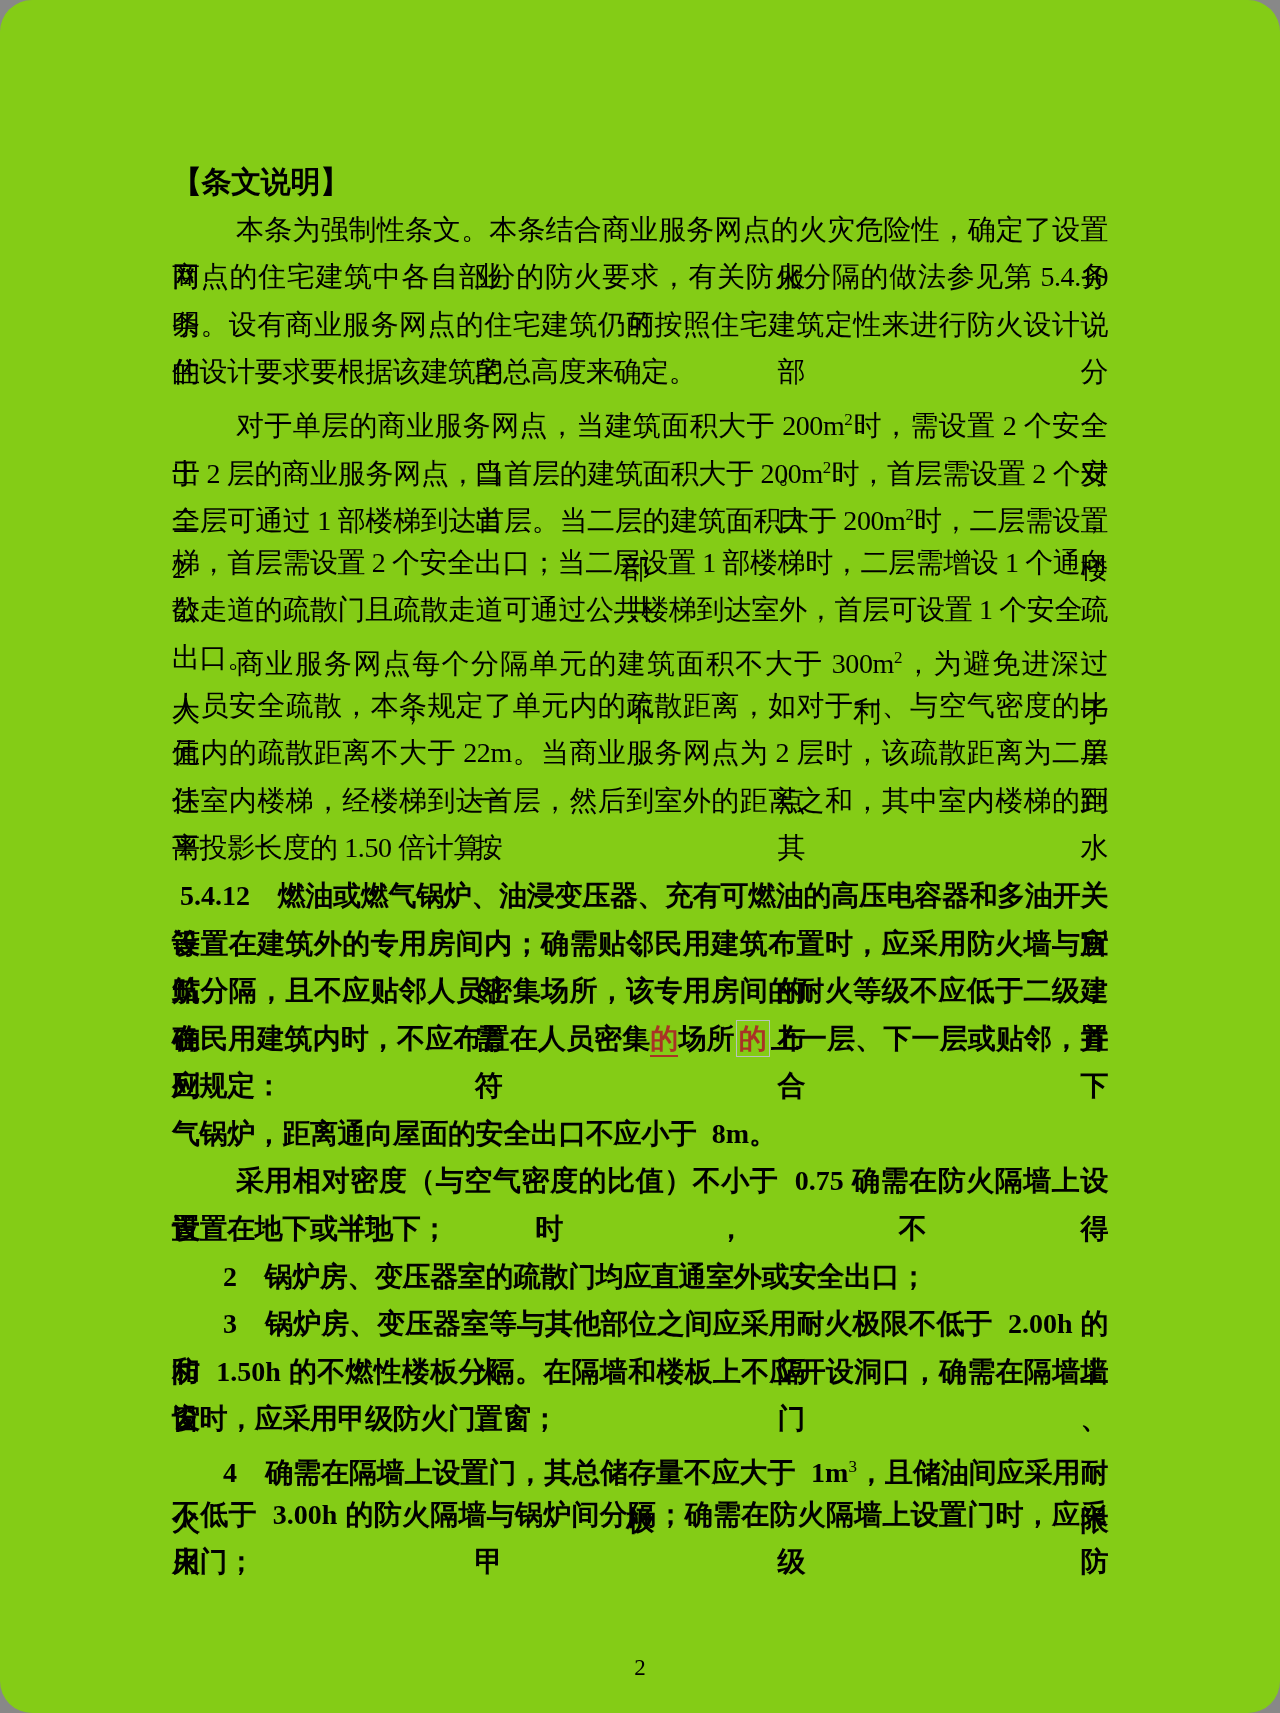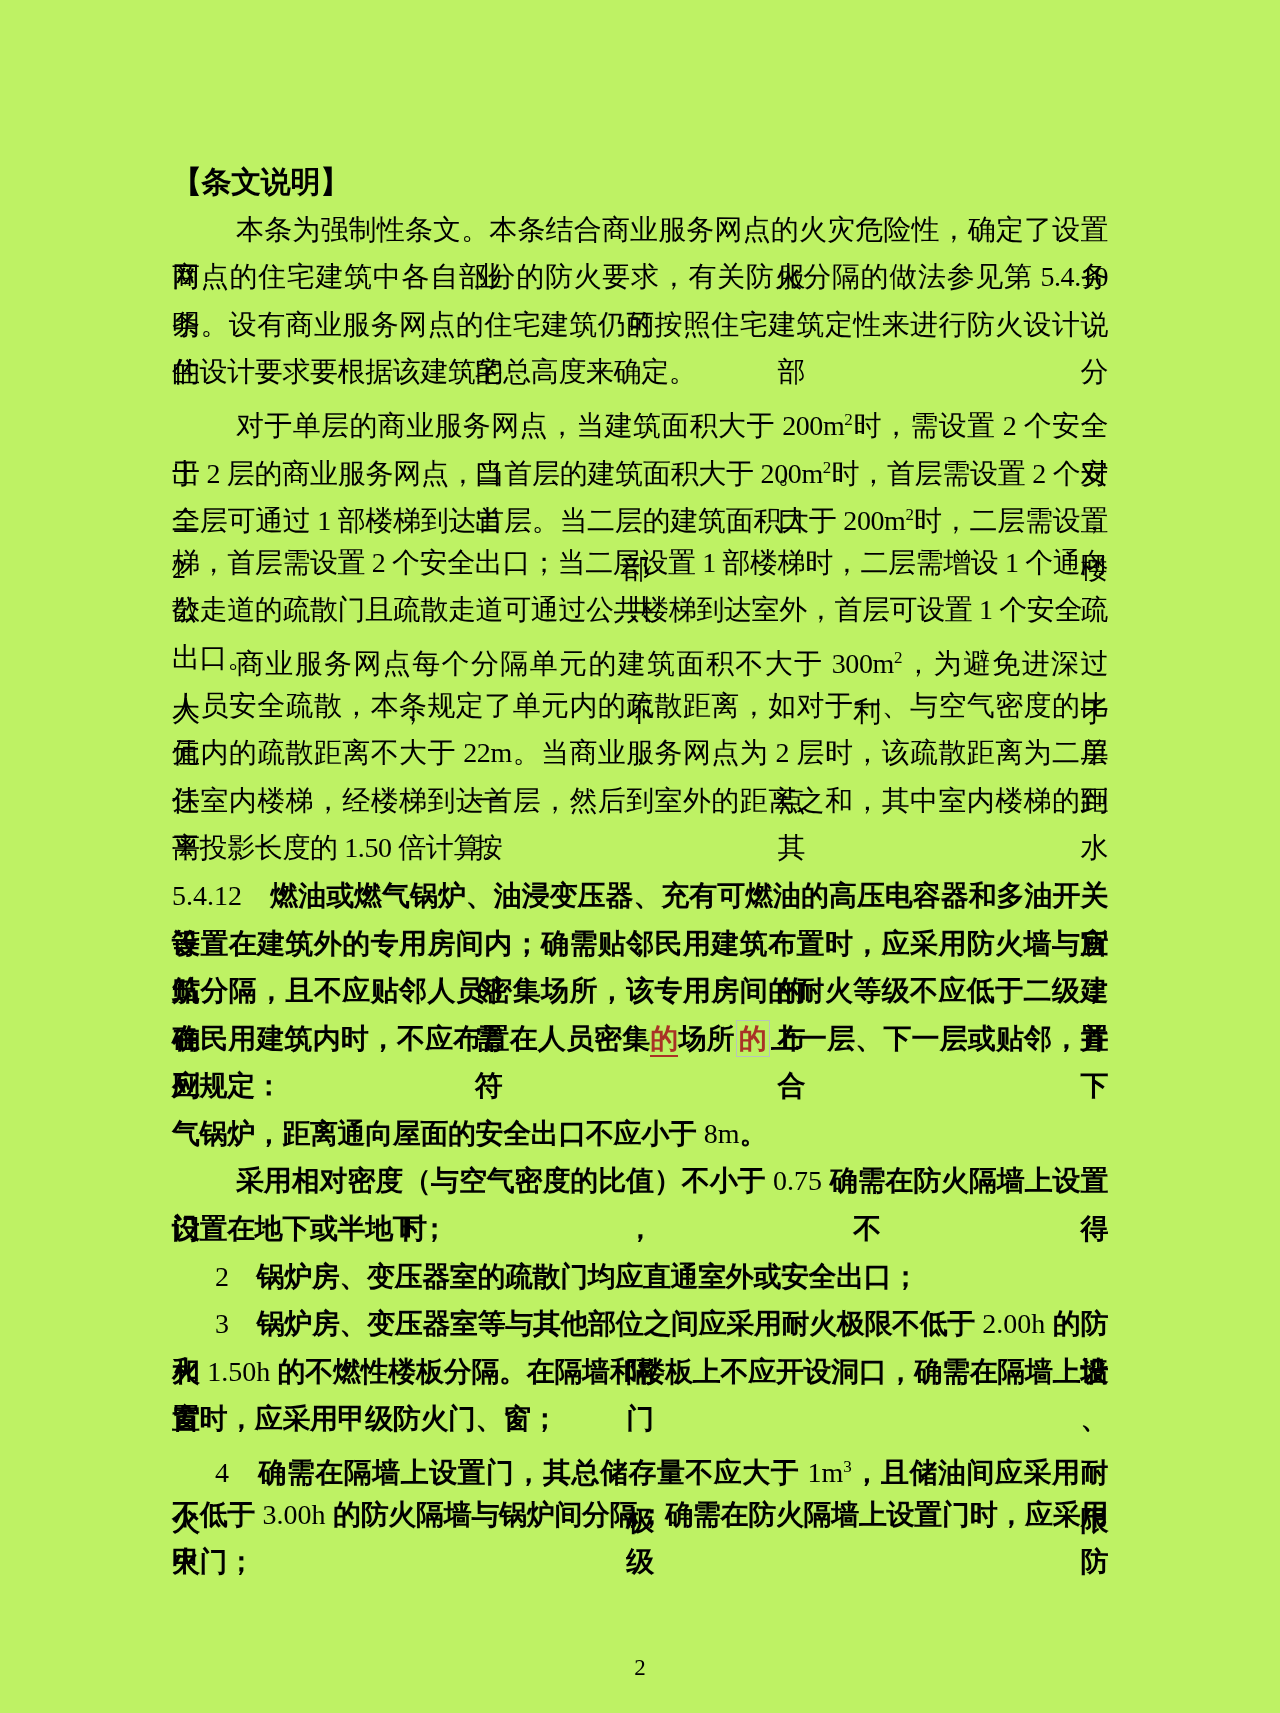--- a/index.html
+++ b/index.html
@@ -1,42 +1,43 @@
 <!DOCTYPE html>
 <html style="--revision-red: #a93226; --box-border: #b7c3bd;"><head>
 <meta charset="utf-8">
 <style>
   html,body{margin:0;padding:0;background:#888;}
   .page{
     position:relative;
     width:1280px;height:1713px;
-    background:#bef264;
+    background:#84cc16;
     color:#000;
     overflow:hidden;
     margin:0 auto;
+    border-radius:32px;
   }
   .content{
     position:absolute;
     left:172px;top:158px;
     width:936px;
   }
   .line{
     font-size:28px;
     line-height:47.6px;
     height:47.6px;
     letter-spacing:-0.4px;
     text-align:left;
   }
   .j{ text-align:justify; text-align-last:justify; }
   .ser{ font-family:"Liberation Serif","DejaVu Serif",serif; font-weight:400; }
   .sanb{ font-family:"Liberation Sans","DejaVu Sans",sans-serif; font-weight:700; }
   .title{ font-family:"Liberation Sans","DejaVu Sans",sans-serif; font-weight:700; font-size:30px; }
   .ind{ text-indent:64px; }
   .indl{ text-indent:43px; }
-  .num{ font-family:"Liberation Serif","DejaVu Serif",serif; font-weight:400; letter-spacing:0; }
+  .num{ font-family:"Liberation Serif","DejaVu Serif",serif; font-weight:700; letter-spacing:0;margin-left:8px; }
   .sup{
     font-family:"Liberation Serif","DejaVu Serif",serif; font-weight:400;
     font-size:17px; vertical-align:10px; letter-spacing:0;
   }
   .ins{
     color:var(--revision-red,#a93226);
     border-bottom:2px solid var(--revision-red,#a93226);
     padding-bottom:1px;
   }
   .box{

